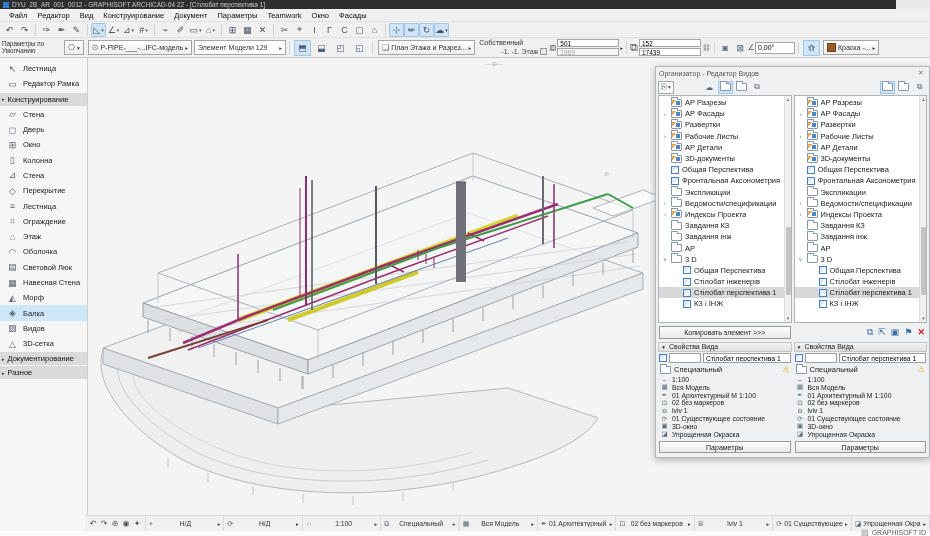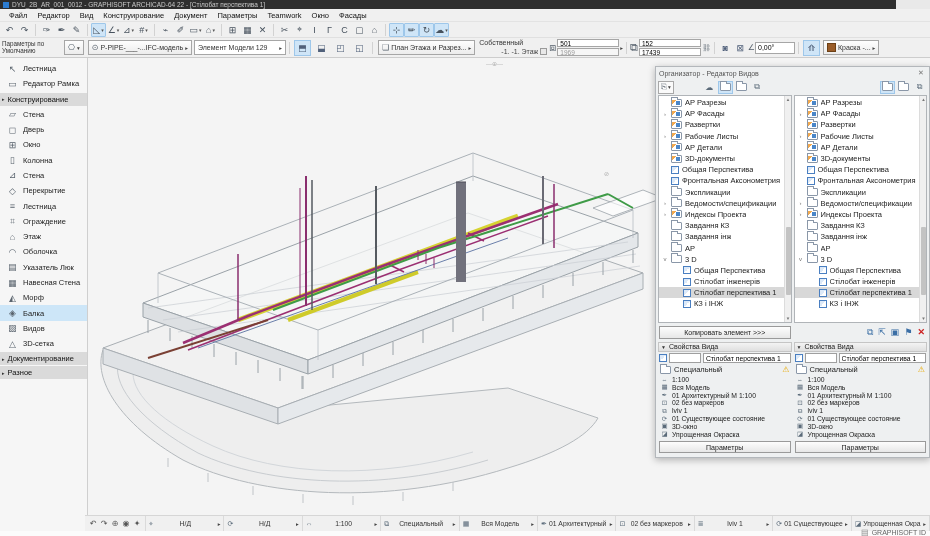--- a/index.html
+++ b/index.html
@@ -297,21 +297,21 @@
     <div class="tool-row">
       <span class="ticon">⌂</span>
       <span>Этаж</span>
     </div>
     <div class="tool-row">
       <span class="ticon">◠</span>
       <span>Оболочка</span>
     </div>
     <div class="tool-row">
       <span class="ticon">▤</span>
-      <span>Указатель Люк</span>
+      <span>Световой Люк</span>
     </div>
     <div class="tool-row">
       <span class="ticon">▦</span>
       <span>Навесная Стена</span>
     </div>
     <div class="tool-row">
       <span class="ticon">◭</span>
       <span>Морф</span>
     </div>
     <div class="tool-row selected">

